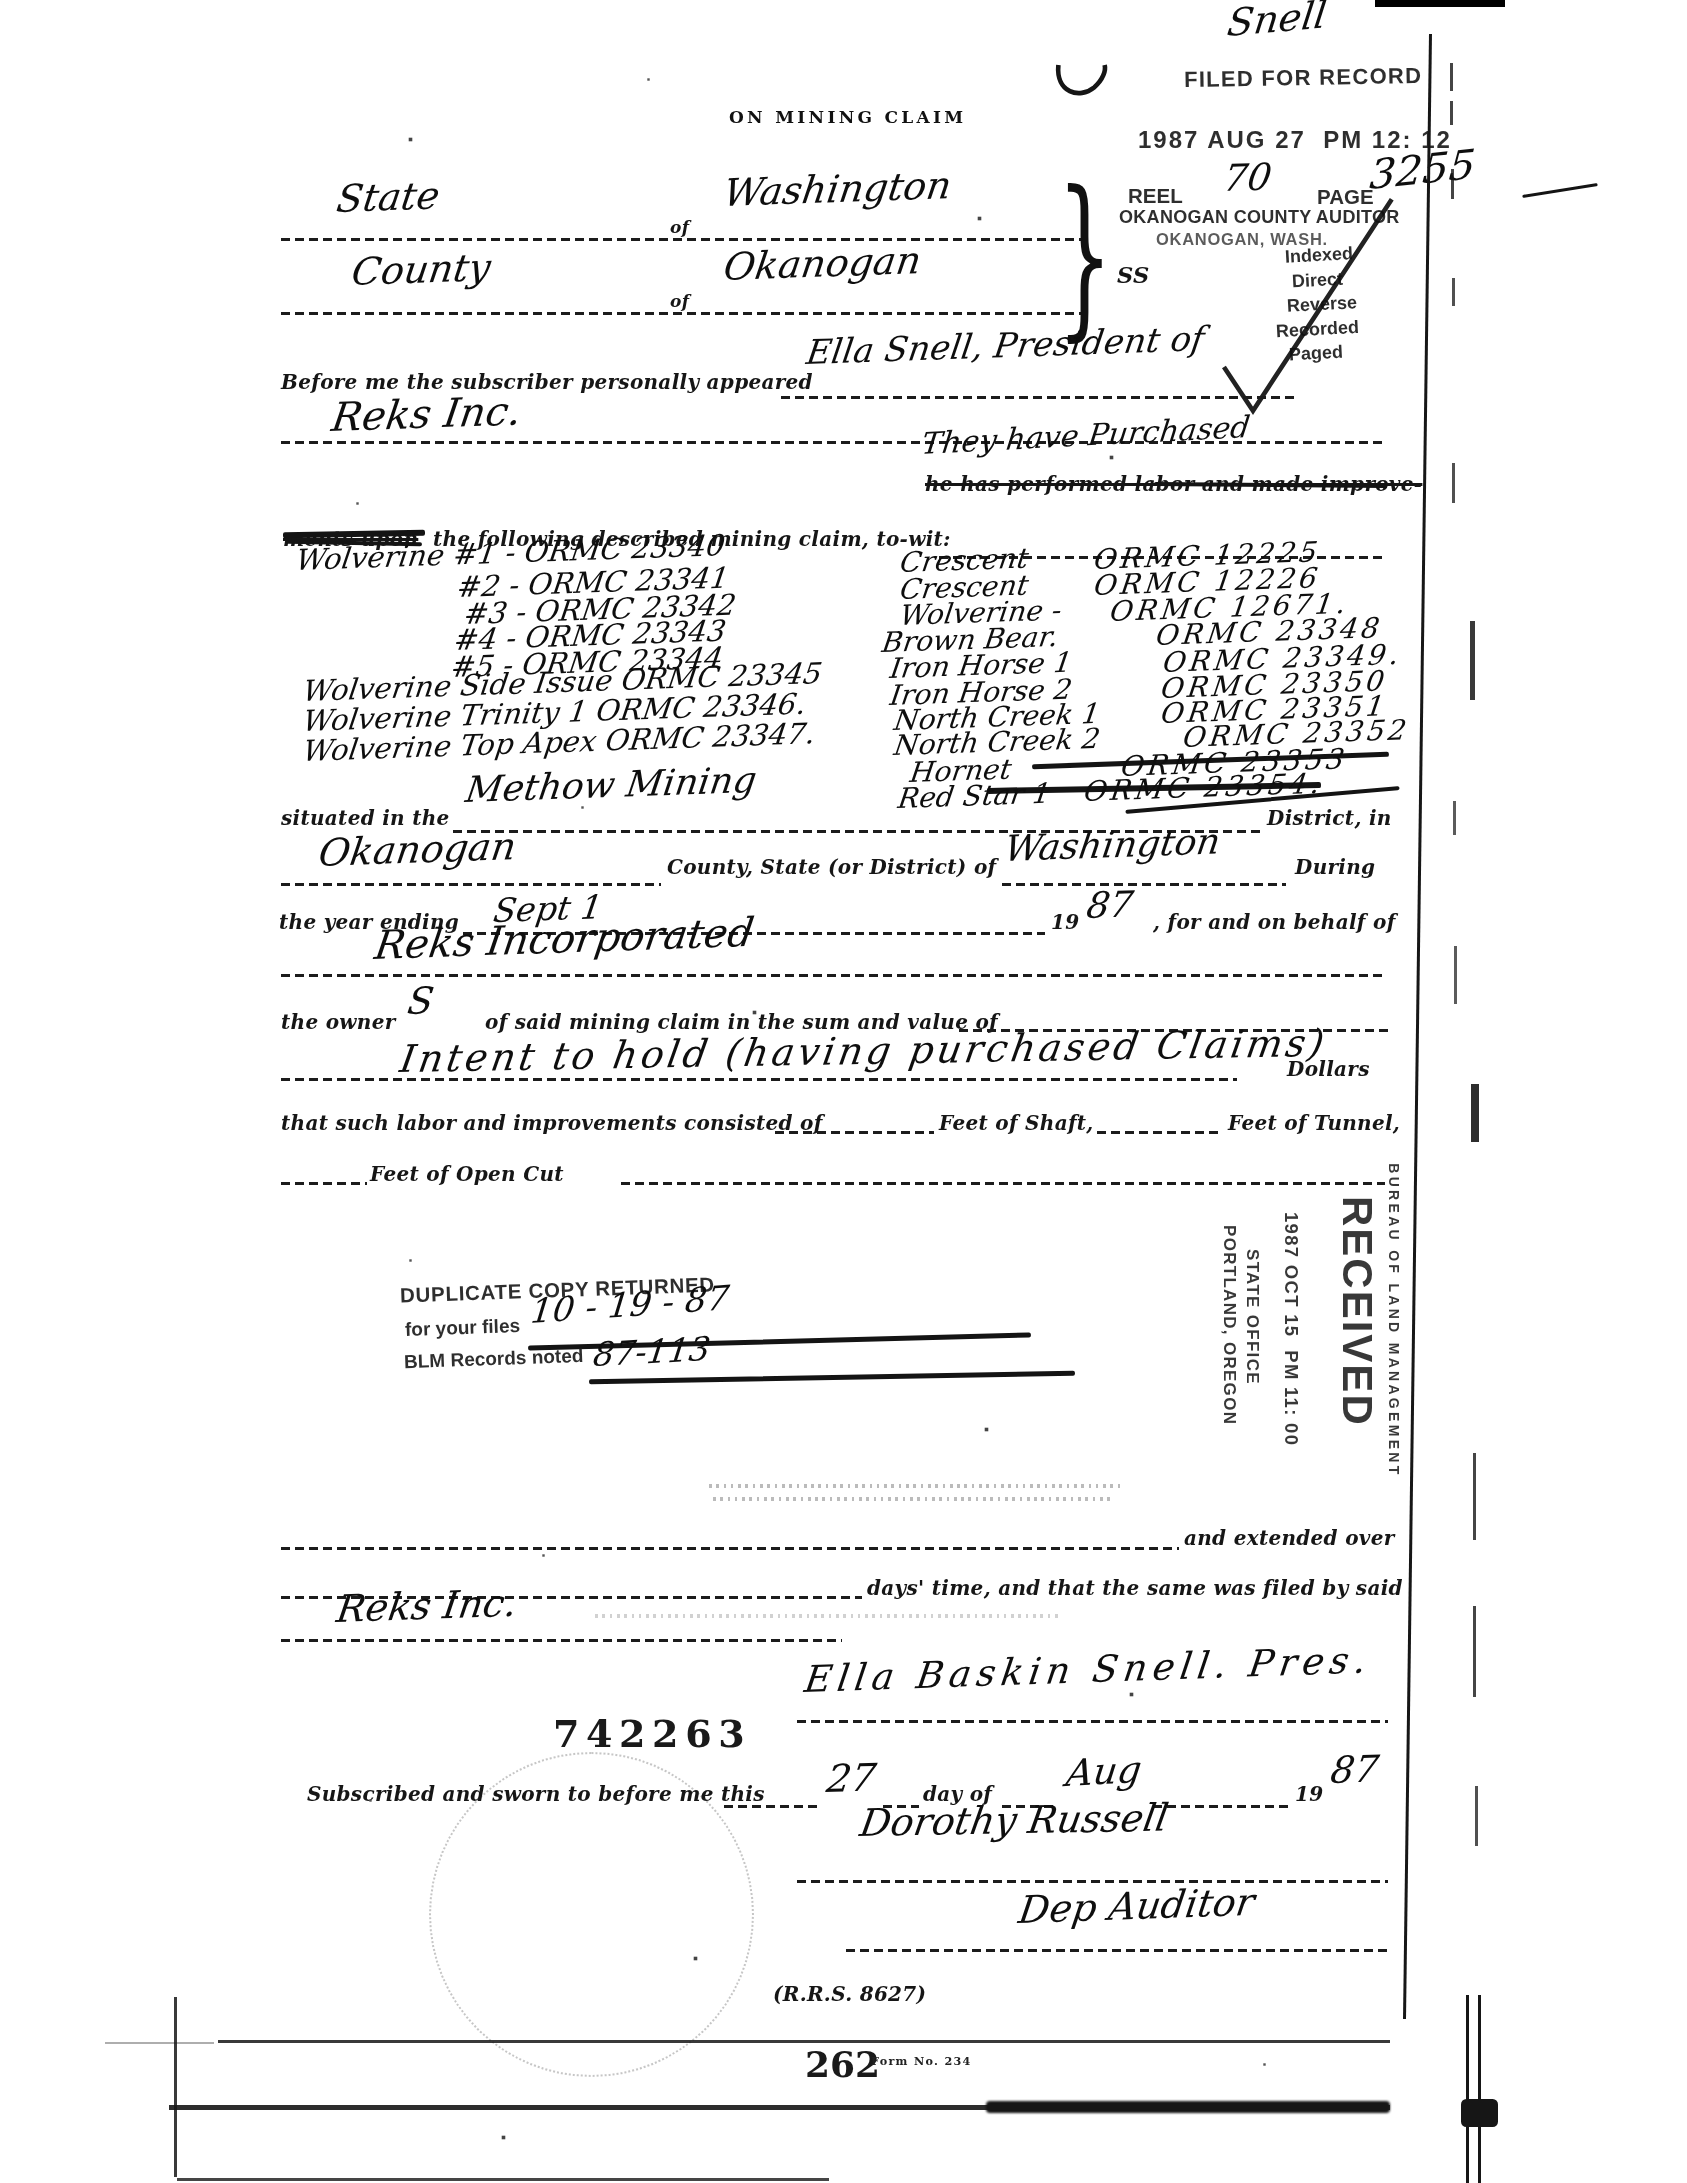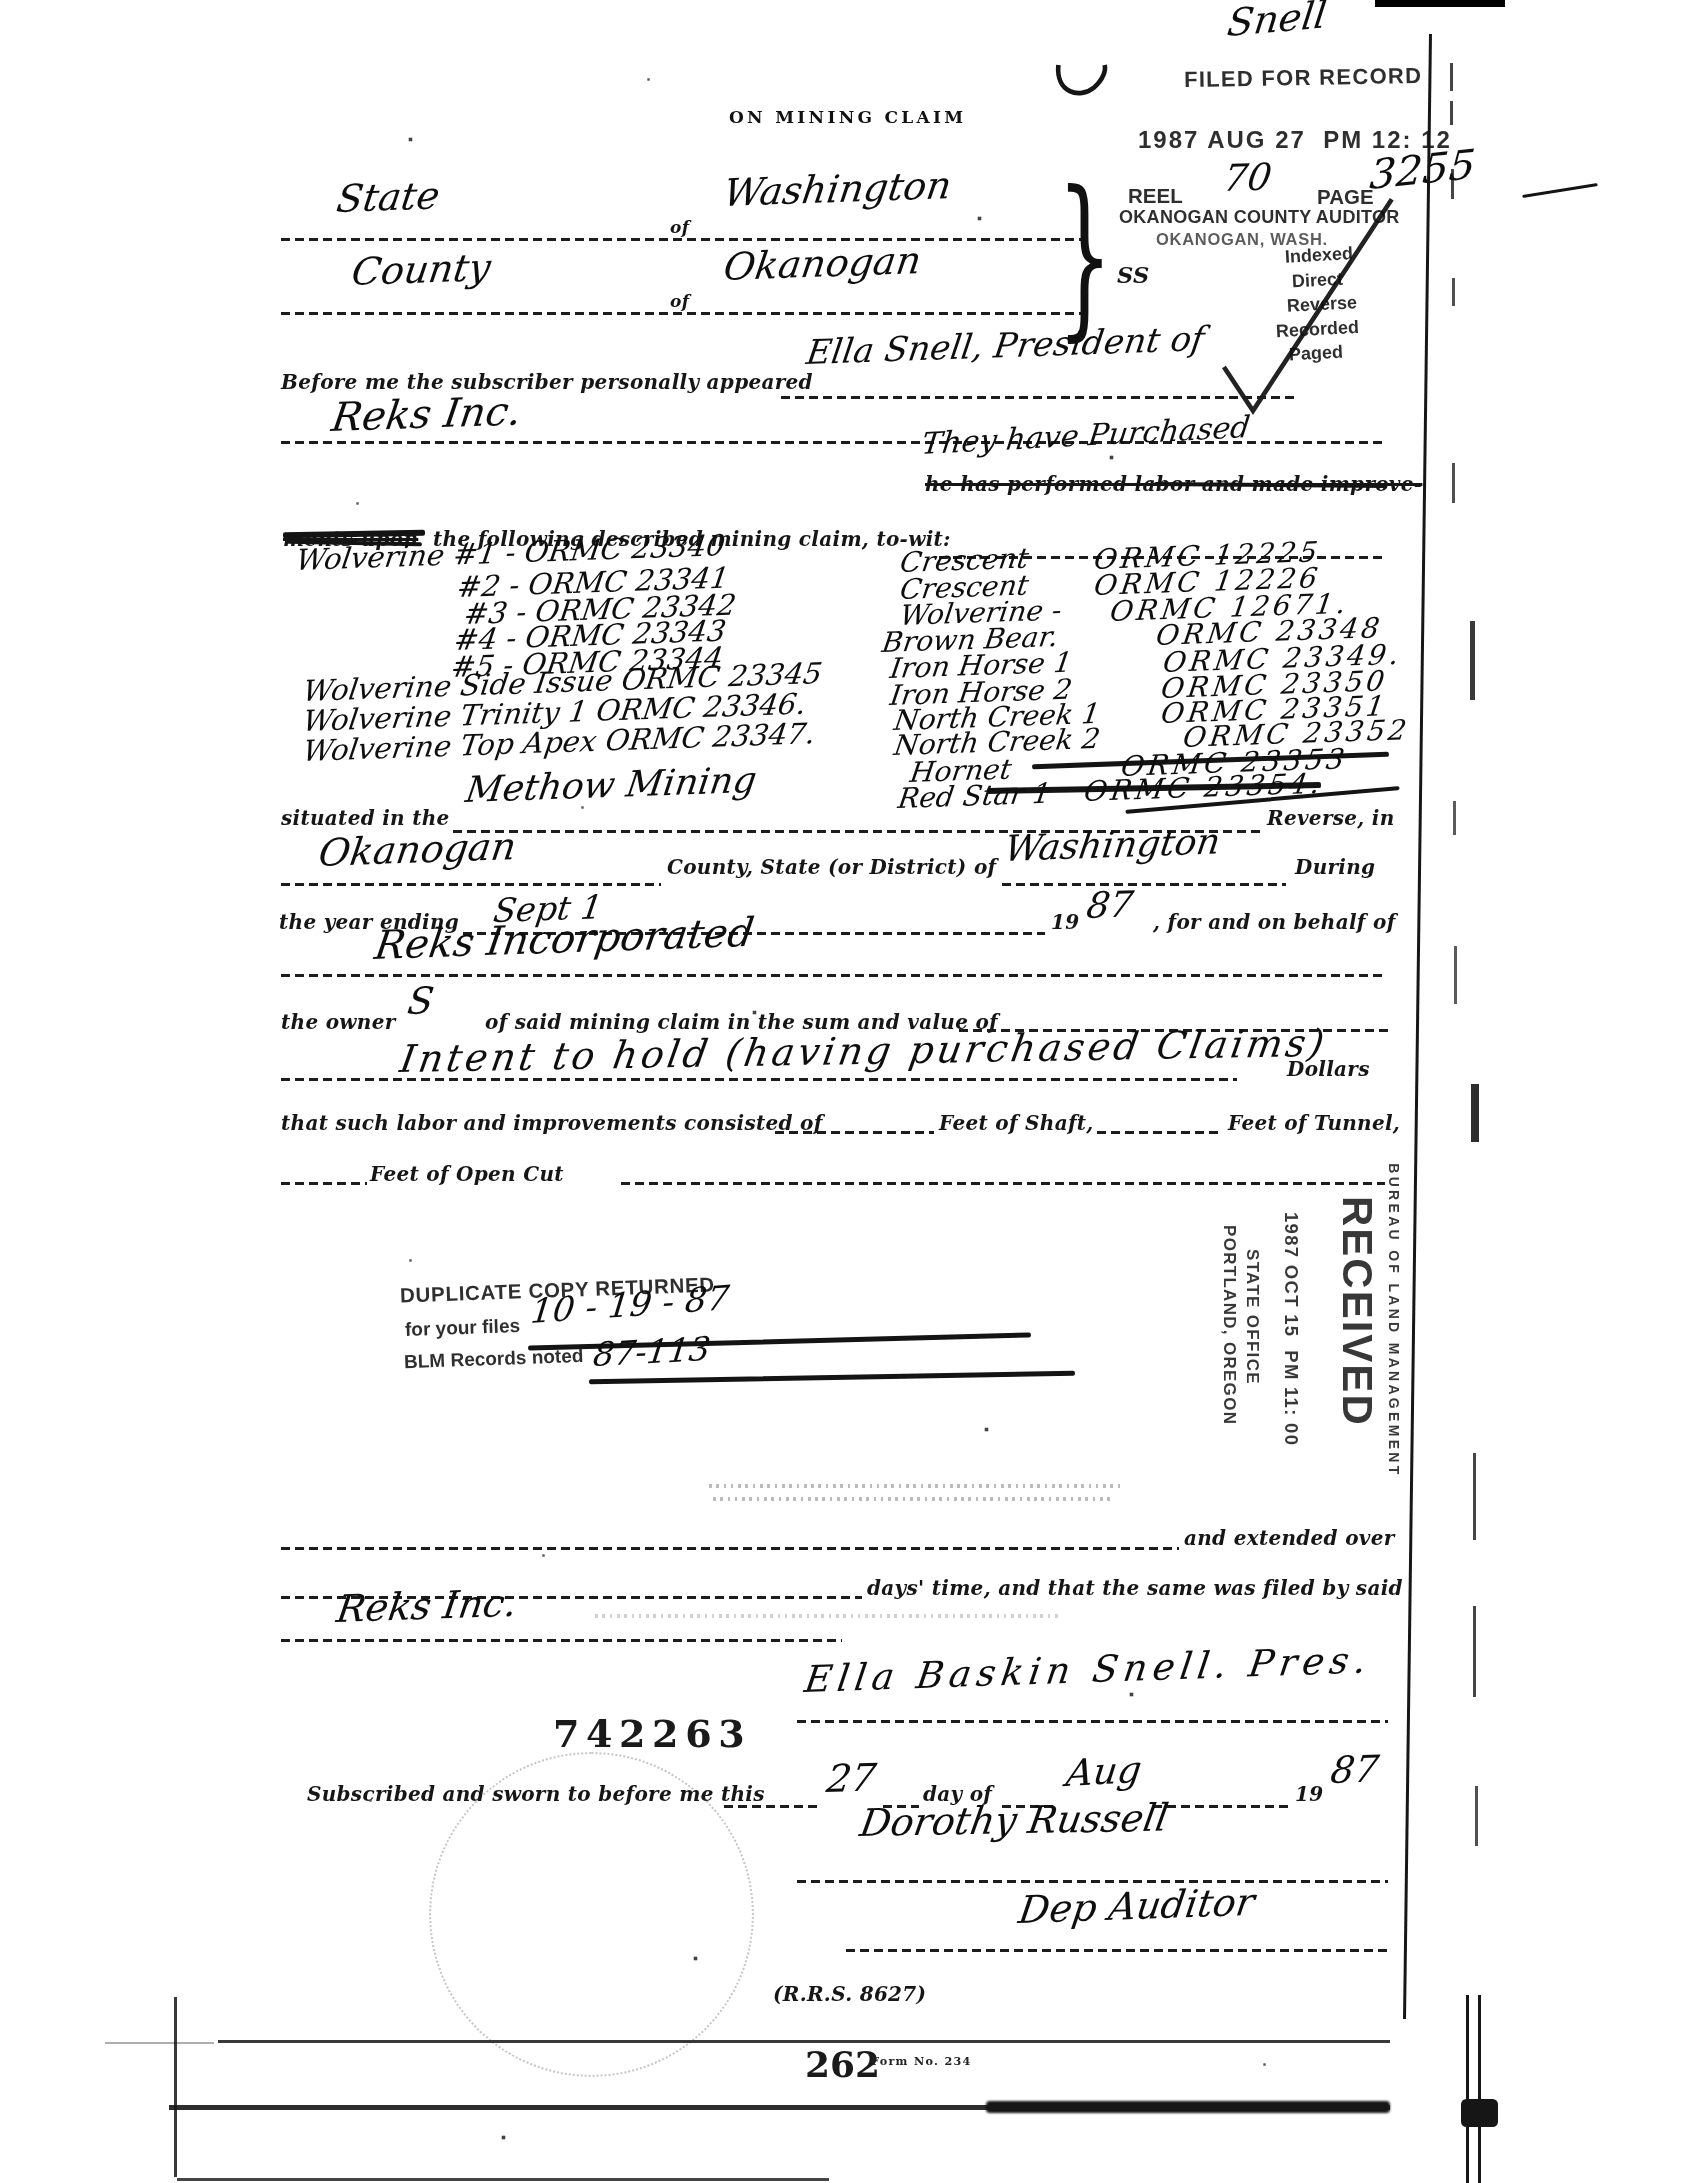--- a/index.html
+++ b/index.html
@@ -118,21 +118,21 @@
   <div class="hw" style="left:908px;top:756px;font-size:28px;">Hornet</div>
   <div class="hw" style="left:1119px;top:750px;font-size:28px;letter-spacing:3.3px;">ORMC 23353</div>
   <div class="stroke" style="left:987px;top:785px;width:334px;height:6px;transform:rotate(-1deg);"></div>
   <div class="hw" style="left:896px;top:782px;font-size:28px;">Red Star 1</div>
   <div class="hw" style="left:1082px;top:775px;font-size:28px;letter-spacing:3.3px;">ORMC 23354.</div>
   <div class="stroke" style="left:1125px;top:798px;width:275px;height:4px;transform:rotate(-5deg);"></div>
 
   <div class="pt" style="left:281px;top:806px;">situated in the</div>
   <div class="hw" style="left:463px;top:769px;font-size:36px;">Methow Mining</div>
   <div class="dln" style="left:453px;top:830px;width:810px;"></div>
-  <div class="pt" style="left:1267px;top:806px;">Reverse, in</div>
+  <div class="pt" style="left:1267px;top:806px;">District, in</div>
 
   <div class="hw" style="left:316px;top:831px;font-size:38px;">Okanogan</div>
   <div class="dln" style="left:281px;top:883px;width:380px;"></div>
   <div class="pt" style="left:667px;top:855px;">County, State (or District) of</div>
   <div class="hw" style="left:1002px;top:828px;font-size:36px;">Washington</div>
   <div class="dln" style="left:1002px;top:883px;width:284px;"></div>
   <div class="pt" style="left:1295px;top:855px;">During</div>
 
   <div class="pt" style="left:279px;top:910px;">the year ending</div>
   <div class="hw" style="left:491px;top:891px;font-size:33px;">Sept 1</div>

